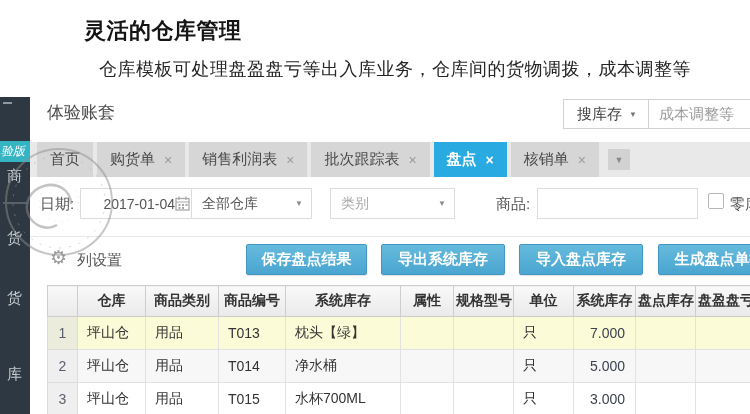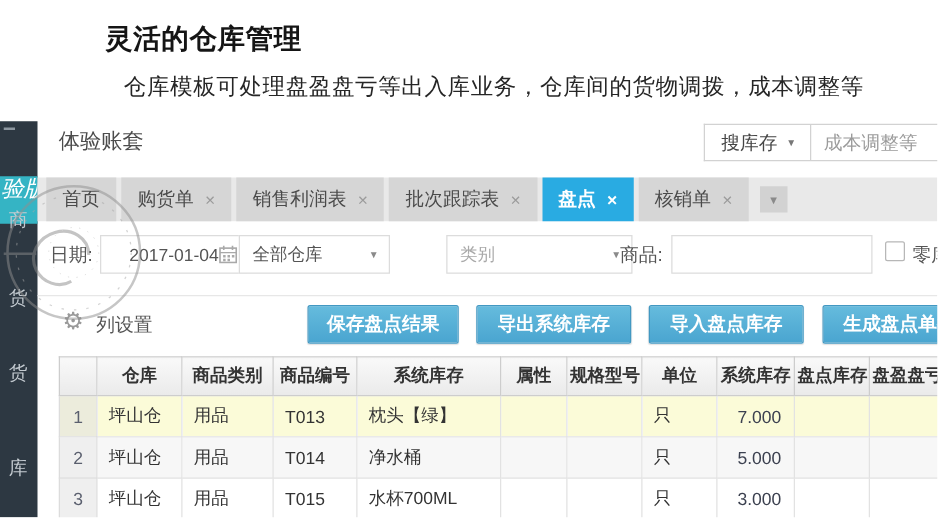--- a/index.html
+++ b/index.html
@@ -17,22 +17,22 @@
   #search-combo { left:563px; top:99px; width:192px; height:30px; display:flex; align-items:center;
     border:1px solid #d2d2d2; border-right:none; background:#fff; }
   #search-combo .sc-label { font-size:15px; color:#454545; padding:0 7px 0 13px; white-space:nowrap; }
   #search-combo .sc-arrow { font-size:8px; color:#777; margin-right:11px; }
   #search-combo .sc-div { width:1px; align-self:stretch; background:#d2d2d2; }
   #search-combo .sc-ph { font-size:15px; color:#9b9b9b; padding-left:10px; white-space:nowrap; }
 
   
   #sidebar { left:0; top:97px; width:30px; height:317px; background:#2d3842; }
   #sidebar .sb-dash { position:absolute; left:3px; top:5px; width:9px; height:2px; background:#8d97a0; }
-  #sidebar .sb-badge { position:absolute; left:0; top:44px; width:30px; height:38px; background:#35b4c4;
-    color:#fff; font-size:18px; font-style:italic; line-height:21px; overflow:hidden; padding-left:1px; white-space:nowrap; }
+  #sidebar .sb-badge { position:absolute; left:0; top:44px; width:30px; height:21px; background:#35b4c4;
+    color:#fff; font-size:12px; font-style:italic; line-height:21px; overflow:hidden; padding-left:1px; white-space:nowrap; }
   #sidebar .sb-item { position:absolute; left:7px; width:30px; font-size:15px; color:#c3cad0; white-space:nowrap; }
 
   
   #tabbar { left:30px; top:142px; width:720px; height:35px; background:#e9e9e9;
     display:flex; align-items:stretch; padding-left:7px; }
   .tab { display:flex; align-items:center; background:#d6d6d6; color:#4a4a4a;
     font-size:15px; padding:16px 13px; margin-right:4px; cursor:pointer; white-space:nowrap; }
   .tab .tab-close { margin-left:9px; font-size:14px; color:#9b9b9b; line-height:1; }
   .tab.active { background:#29abe2; color:#fff; font-weight:700; }
   .tab.active .tab-close { color:#fff; }
@@ -41,21 +41,21 @@
 
   
   .fl-label { font-size:15px; color:#555; }
   #date-label { left:40px; top:195px; }
   #date-box { left:80px; top:188px; width:118px; height:31px; border:1px solid #dcdcdc; background:#fff;
     display:flex; align-items:center; justify-content:flex-end; padding:0 7px 0 10px; }
   #date-box .dt-val { font-size:14px; color:#555; }
   .select-box { height:31px; border:1px solid #dcdcdc; background:#fff; display:flex;
     align-items:center; justify-content:space-between; padding:0 8px 0 10px; }
   #wh-select { left:191px; top:188px; width:121px; }
-  #cat-select { left:357px; top:188px; width:149px; }
+  #cat-select { left:330px; top:188px; width:125px; }
   .select-box .sel-val { font-size:14px; color:#555; }
   .select-box .sel-ph { font-size:14px; color:#a9a9a9; }
   .select-box .sel-arrow { font-size:8px; color:#8a8a8a; }
   #prod-label { left:496px; top:195px; }
   #prod-input { left:537px; top:188px; width:161px; height:31px; border:1px solid #dcdcdc; background:#fff; }
   #zero-checkbox { left:708px; top:193px; width:16px; height:16px; border:1px solid #b7b7b7;
     border-radius:2px; background:#fff; }
   #zero-label { left:730px; top:195px; white-space:nowrap; }
 
   #filter-divider { left:30px; top:236px; width:720px; height:1px; background:#e7e7e7; }

